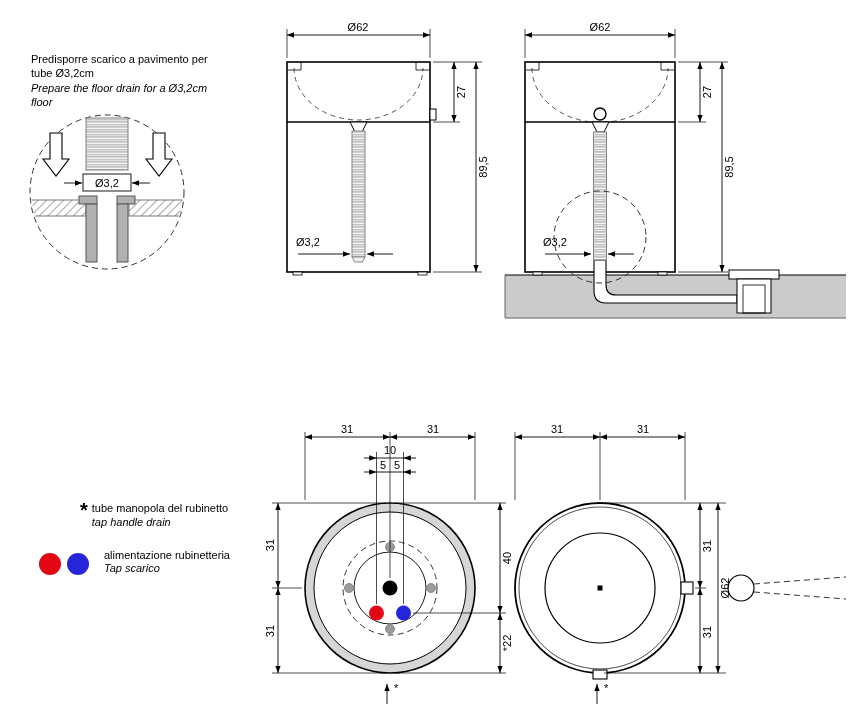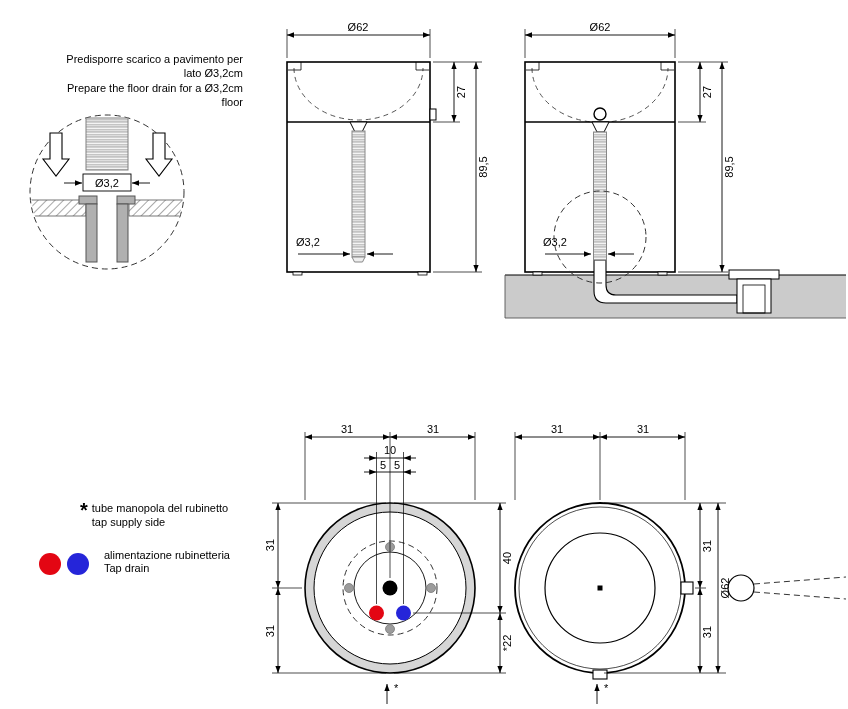--- a/index.html
+++ b/index.html
@@ -1,22 +1,22 @@
 <!DOCTYPE html>
 <html><head>
 <meta charset="utf-8">
 <style>
   * { margin:0; padding:0; box-sizing:border-box; }
   html,body { background:#fff; }
   body { font-family:"Liberation Sans", sans-serif; color:#000; }
   .canvas { position:relative; width:848px; height:709px; background:#fff; overflow:hidden; }
   .canvas > svg.sheet { position:absolute; left:0; top:0; }
 
-  .note { position:absolute; left:18px; top:52px; width:225px; font-size:11px; line-height:1.3;text-align:right; }
-  .it { }
+  .note { position:absolute; left:31px; top:52px; width:225px; font-size:11px; line-height:1.3; }
+  .it { font-style:italic; }
 
   .legend { position:absolute; left:38px; top:502px; width:250px; font-size:11px; line-height:1.25; }
   .lg-row { display:flex; align-items:flex-end; margin-bottom:17px; }
   .lg-row.first { align-items:flex-start; margin-left:42px; margin-bottom:19px; }
   .lg-star { font-size:20px; font-weight:bold; line-height:0.8; margin-right:4px; }
   .lg-dots { margin-right:10px; flex:0 0 auto; }
 
   svg.sheet text { font-family:"Liberation Sans", sans-serif; font-size:11px; fill:#000; }
   svg.sheet .ext  { stroke:#000; stroke-width:0.7; fill:none; }
   svg.sheet .dim  { stroke:#000; stroke-width:0.9; fill:none; }
@@ -253,38 +253,38 @@
     </g>
     <g>
       <line x1="597" y1="704" x2="597" y2="684" class="dim" marker-end="url(#arw)"></line>
       <text x="604" y="692" font-size="14">*</text>
     </g>
   </g>
 </svg>
 
   <div class="note">
     <div>Predisporre scarico a pavimento per</div>
-    <div>lato Ø3,2cm</div>
+    <div>tube Ø3,2cm</div>
     <div class="it">Prepare the floor drain for a Ø3,2cm</div>
     <div class="it">floor</div>
   </div>
 
   <div class="legend">
     <div class="lg-row first">
       <span class="lg-star">*</span>
       <div class="lg-txt">
         <div>tube manopola del rubinetto</div>
-        <div class="it">tap supply side</div>
+        <div class="it">tap handle drain</div>
       </div>
     </div>
     <div class="lg-row">
       <svg class="lg-dots" width="56" height="24">
         <circle cx="12" cy="12" r="11" fill="#e30613"></circle>
         <circle cx="40" cy="12" r="11" fill="#2525d9"></circle>
       </svg>
       <div class="lg-txt">
         <div>alimentazione rubinetteria</div>
-        <div class="it">Tap drain</div>
+        <div class="it">Tap scarico</div>
       </div>
     </div>
   </div>
 
 </div>
 
 </body></html>

